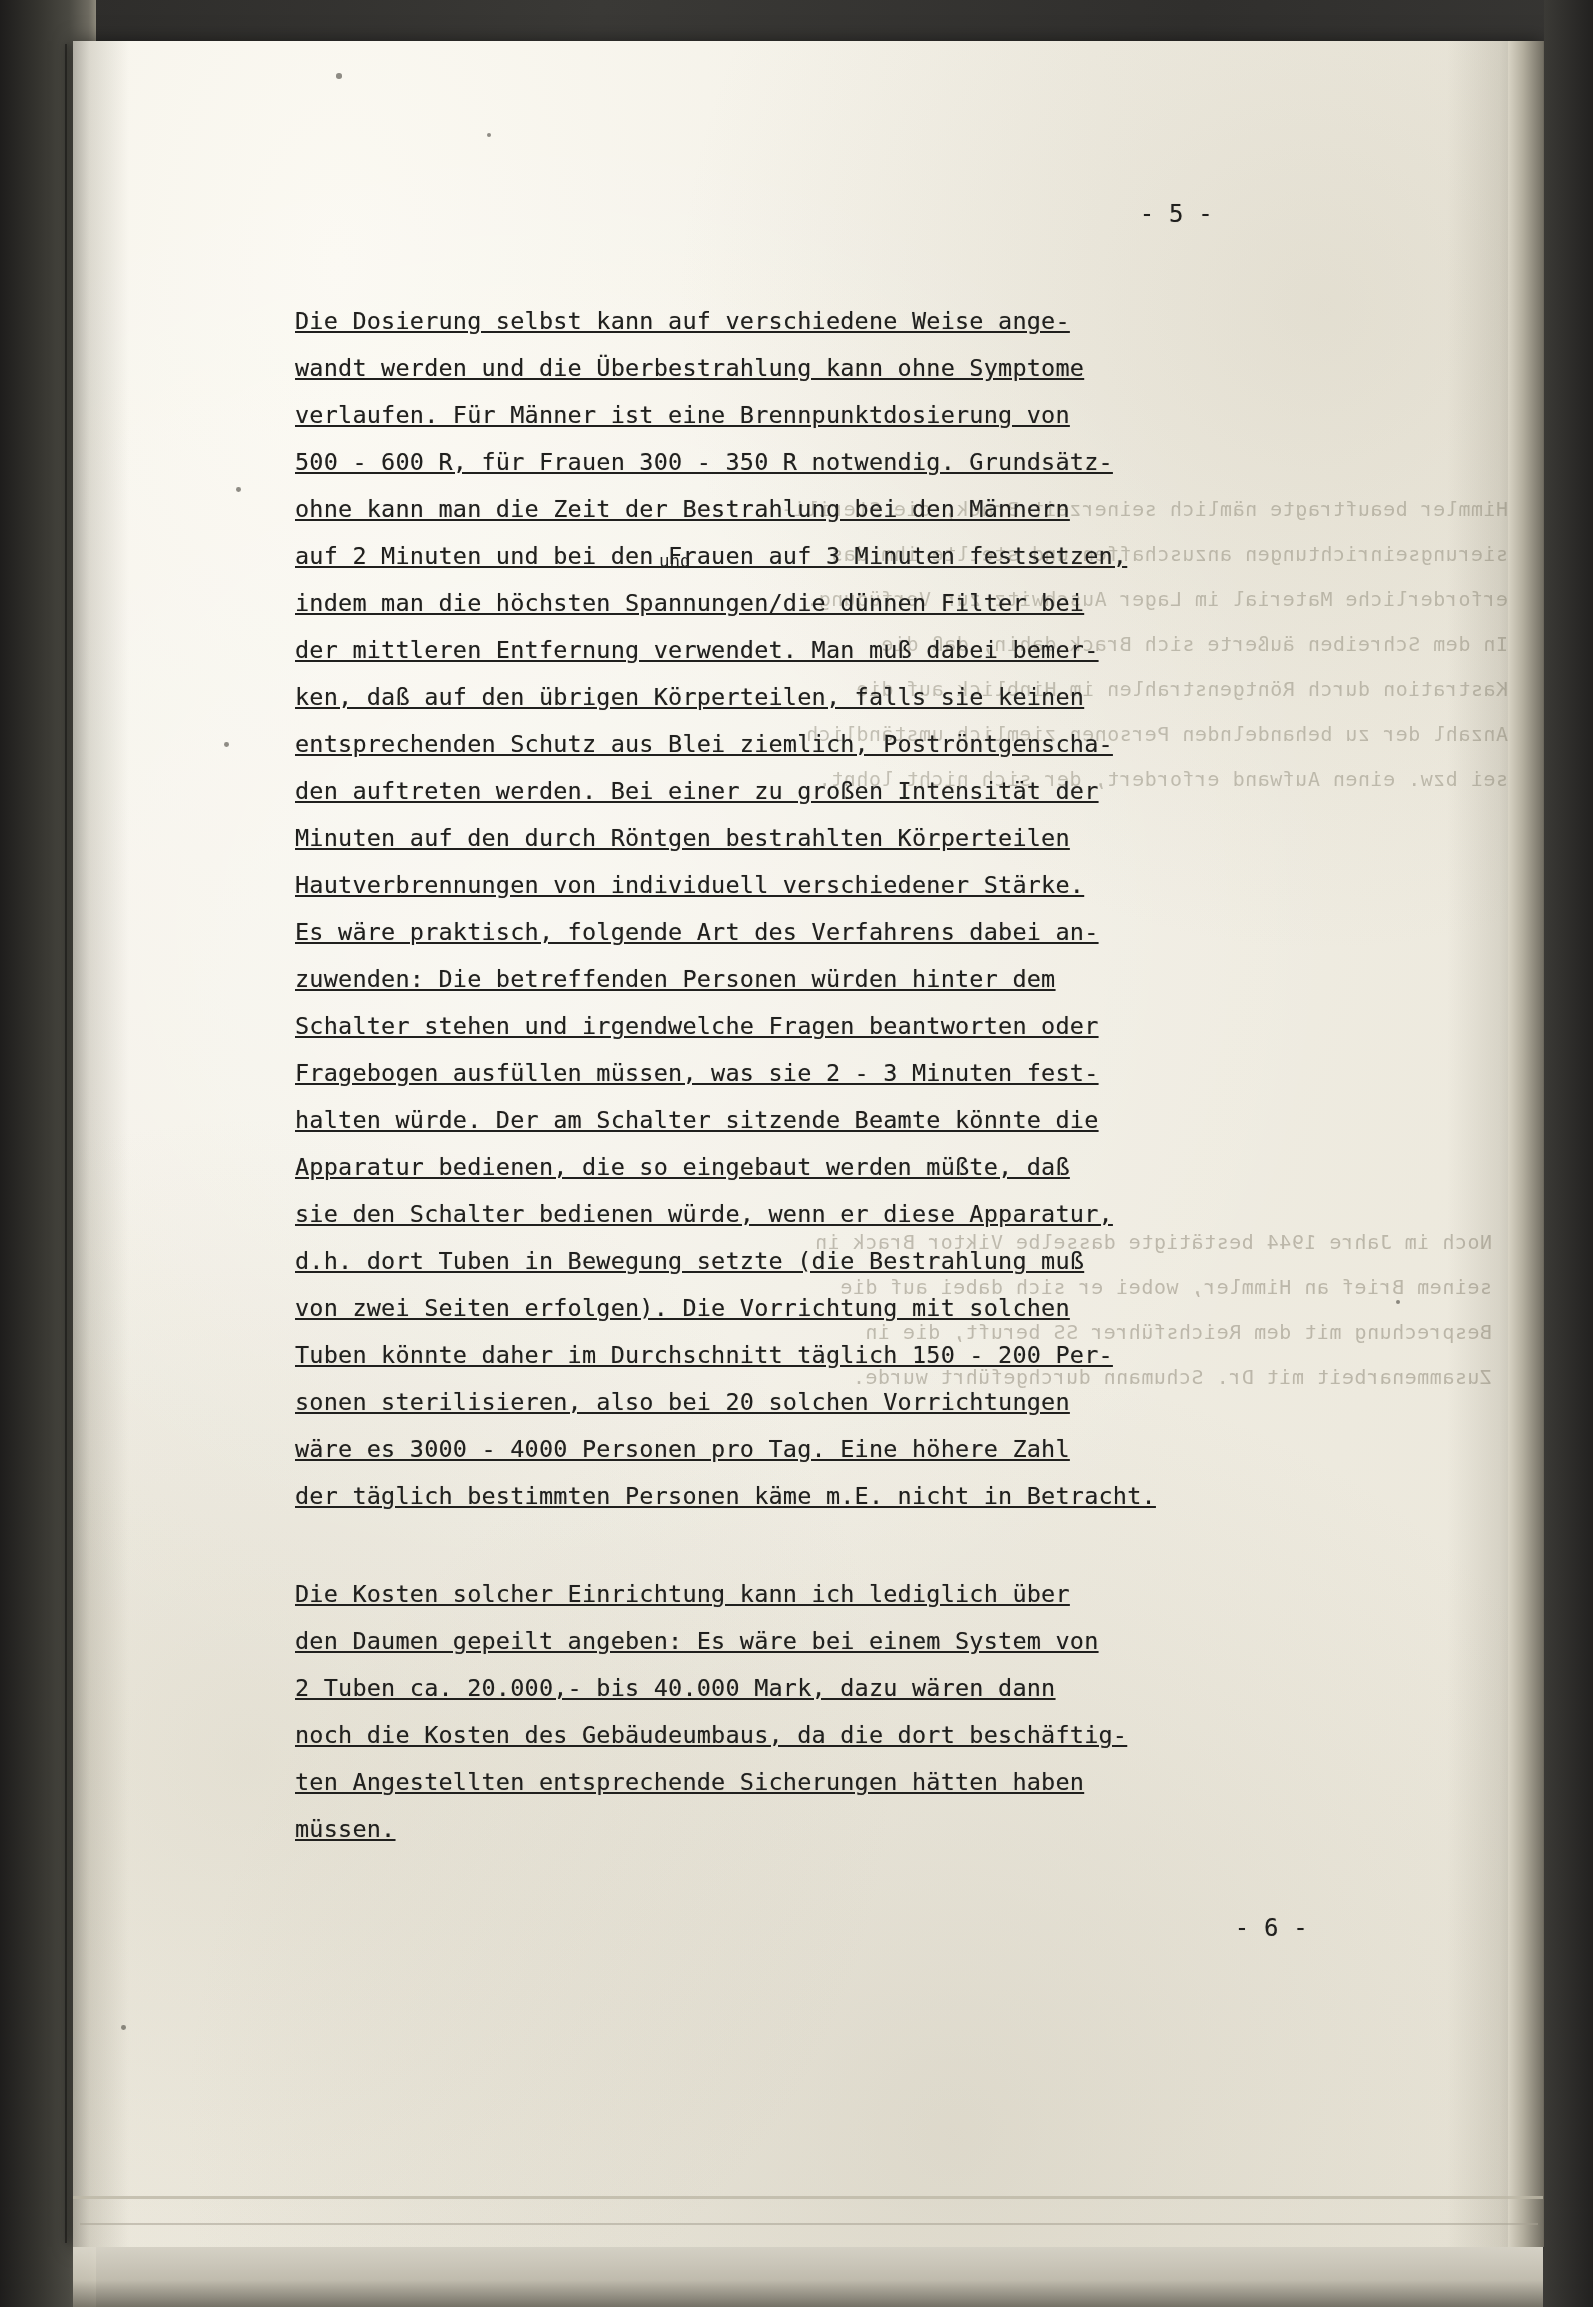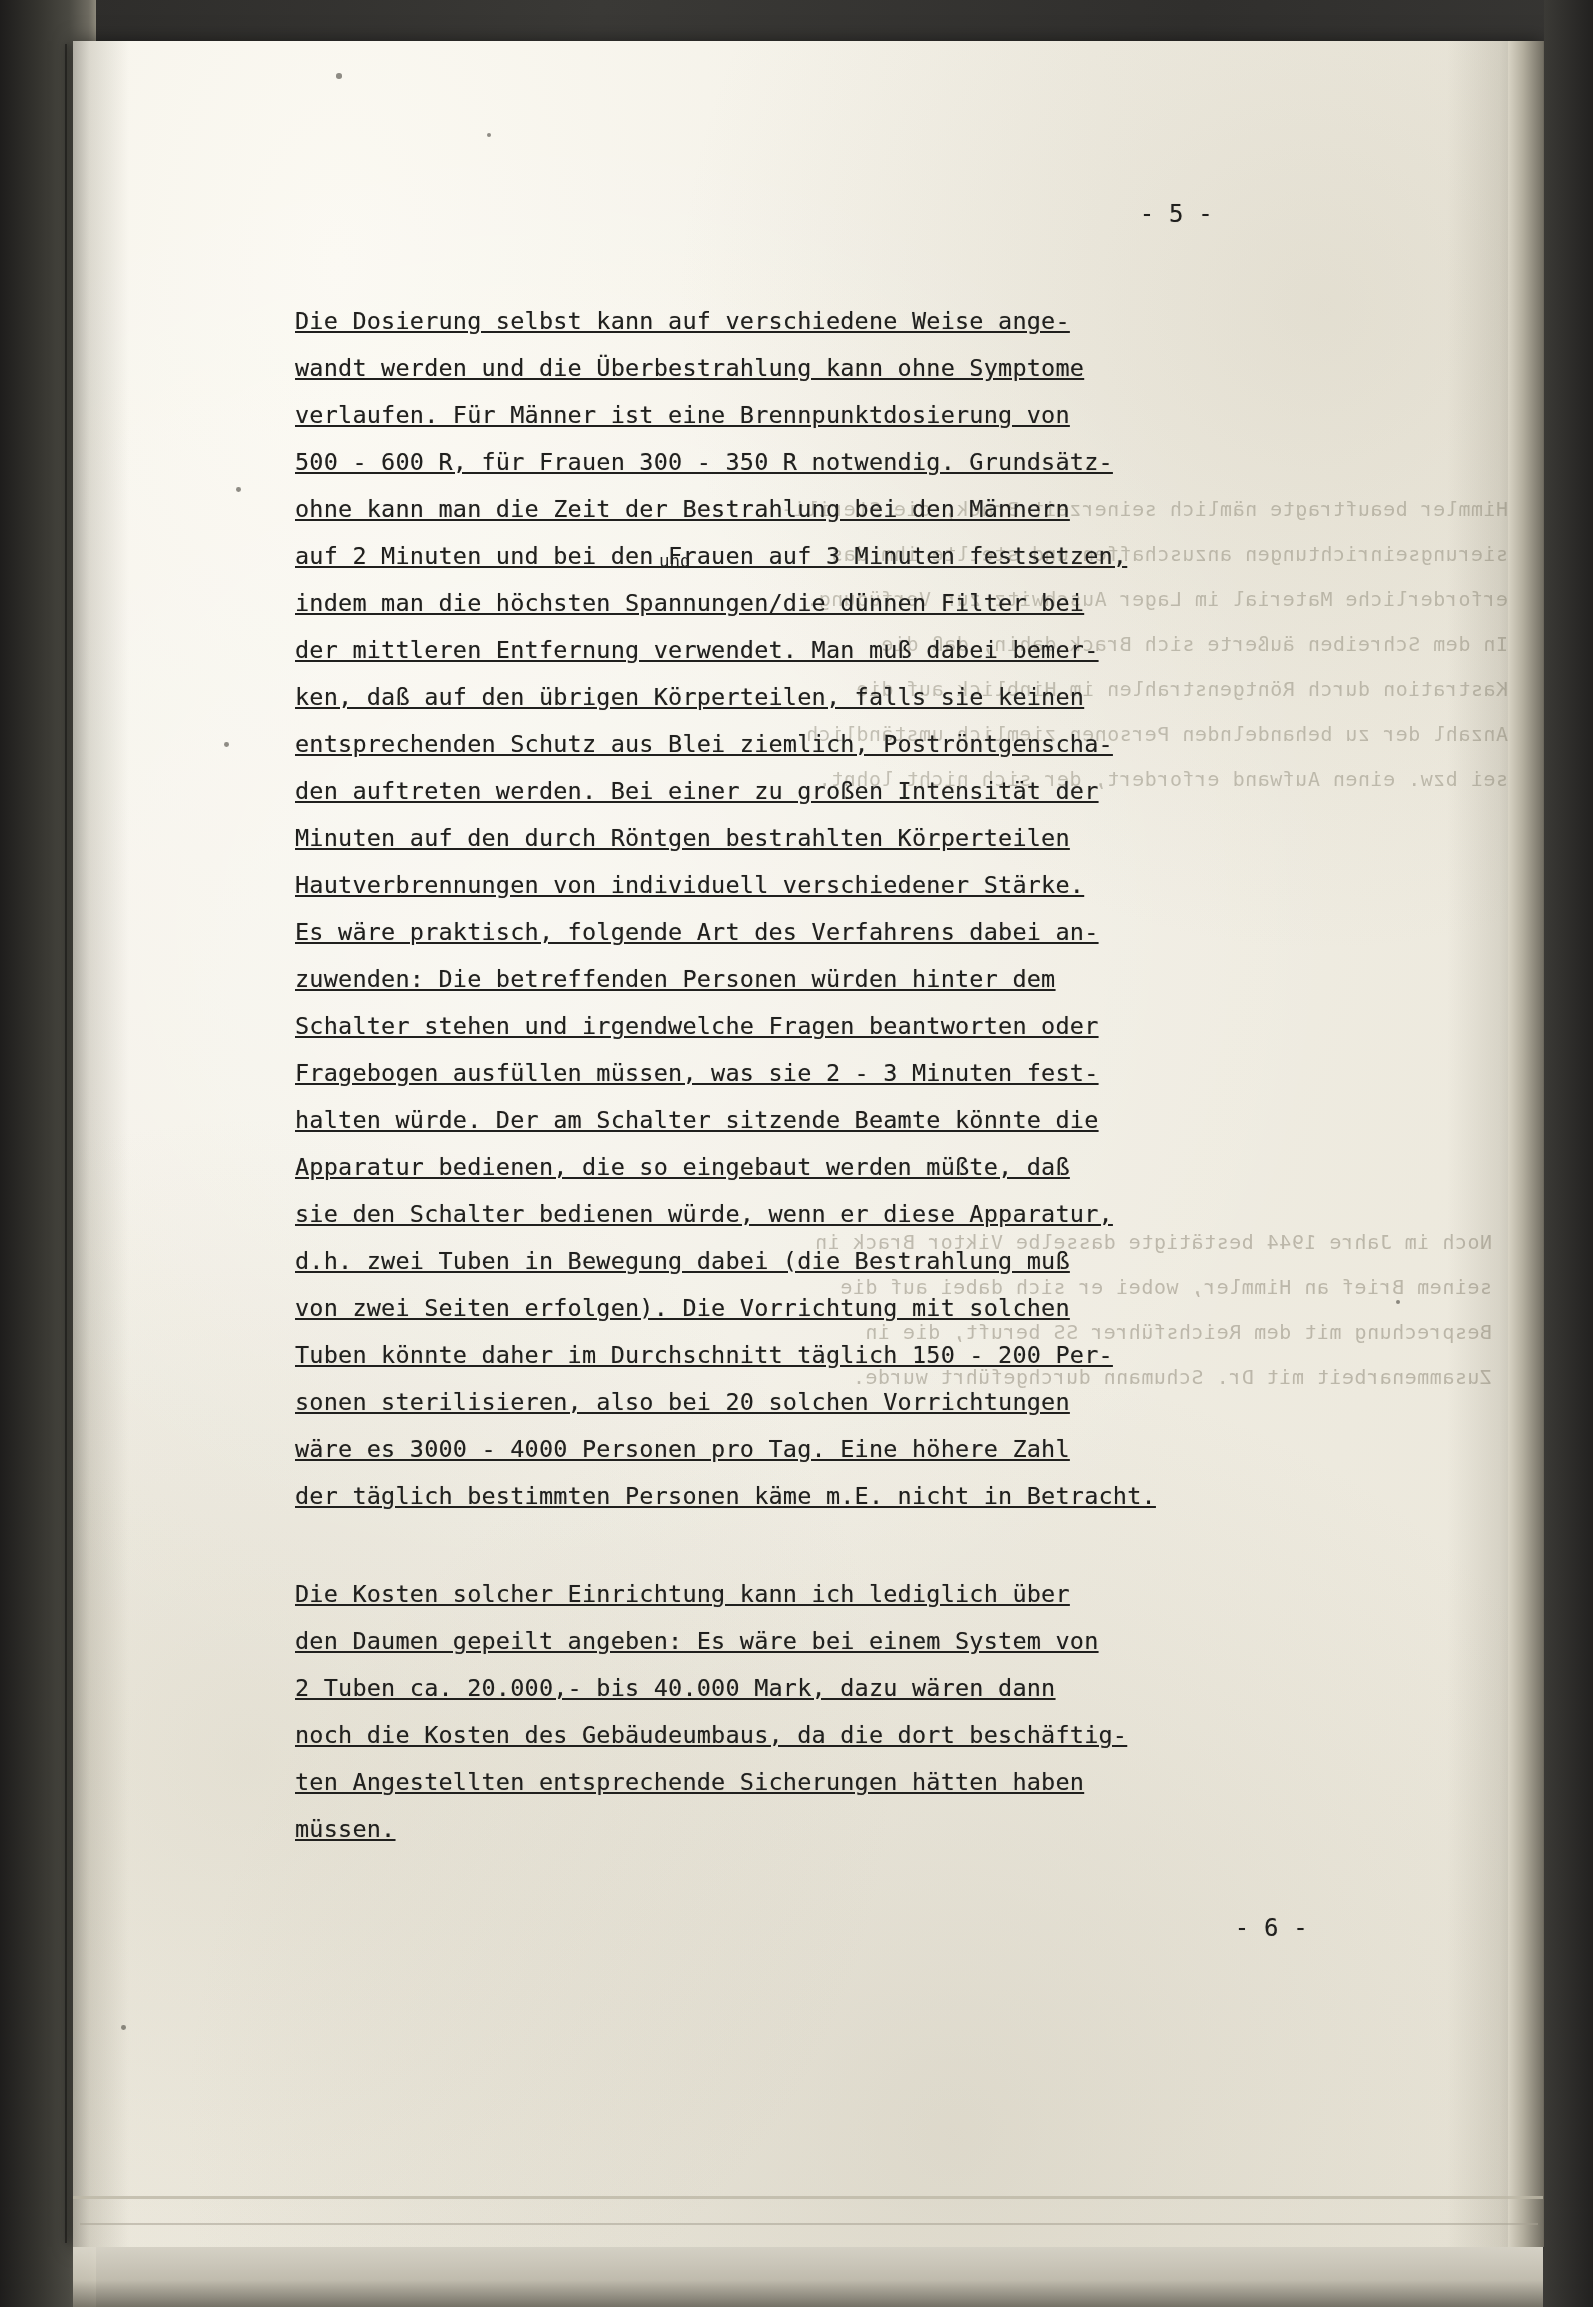--- a/index.html
+++ b/index.html
@@ -252,21 +252,21 @@
       <span class="line">den auftreten werden. Bei einer zu großen Intensität der</span>
       <span class="line">Minuten auf den durch Röntgen bestrahlten Körperteilen</span>
       <span class="line">Hautverbrennungen von individuell verschiedener Stärke.</span>
       <span class="line">Es wäre praktisch, folgende Art des Verfahrens dabei an-</span>
       <span class="line">zuwenden: Die betreffenden Personen würden hinter dem</span>
       <span class="line">Schalter stehen und irgendwelche Fragen beantworten oder</span>
       <span class="line">Fragebogen ausfüllen müssen, was sie 2 - 3 Minuten fest-</span>
       <span class="line">halten würde. Der am Schalter sitzende Beamte könnte die</span>
       <span class="line">Apparatur bedienen, die so eingebaut werden müßte, daß</span>
       <span class="line">sie den Schalter bedienen würde, wenn er diese Apparatur,</span>
-      <span class="line">d.h. zwei Tuben in Bewegung dabei (die Bestrahlung muß</span>
+      <span class="line">d.h. dort Tuben in Bewegung setzte (die Bestrahlung muß</span>
       <span class="line">von zwei Seiten erfolgen). Die Vorrichtung mit solchen</span>
       <span class="line">Tuben könnte daher im Durchschnitt täglich 150 - 200 Per-</span>
       <span class="line">sonen sterilisieren, also bei 20 solchen Vorrichtungen</span>
       <span class="line">wäre es 3000 - 4000 Personen pro Tag. Eine höhere Zahl</span>
       <span class="line">der täglich bestimmten Personen käme m.E. nicht in Betracht.</span>
     </div>
   <div class="superscript-ins">und</div>
 
   <div class="typed body-block block-2" id="p2">
       <span class="line">Die Kosten solcher Einrichtung kann ich lediglich über</span>

